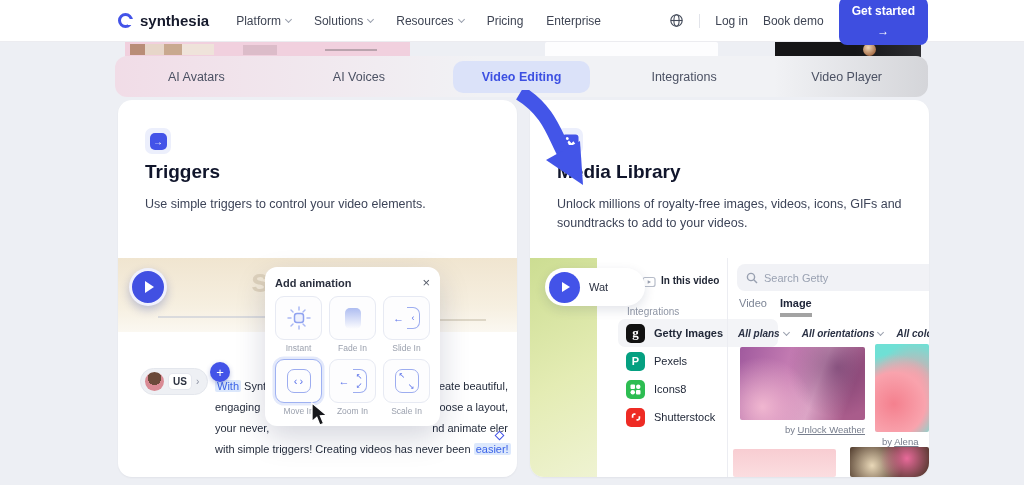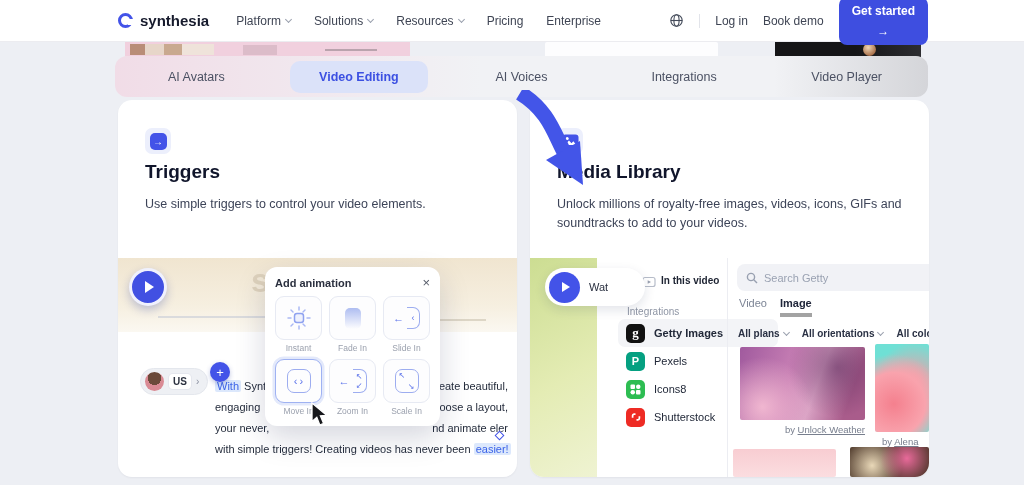--- a/index.html
+++ b/index.html
@@ -133,21 +133,21 @@
   .vdivider { position:absolute; left:197px; top:158px; bottom:0; width:1px; background:#ecedf2; z-index:3; }
   .search-box { position:absolute; left:207px; top:164px; width:200px; height:27px; background:#f1f2f6;
     border-radius:8px; display:flex; align-items:center; gap:6px; padding-left:9px; z-index:3; }
   .search-box input { border:none; outline:none; background:transparent; font-size:11px; color:#6a7180;
     font-family:"Liberation Sans", sans-serif; width:150px; }
   .search-box input::placeholder { color:#9aa2b2; }
   .vtabs { position:absolute; left:209px; top:197px; display:flex; gap:13px; font-size:11px; z-index:3; }
   .vtab { color:#7c8495; cursor:pointer; padding-bottom:4px; }
   .vtab.active { color:#20263a; font-weight:700; border-bottom:4px solid #a3a3a3; }
   .filters { position:absolute; left:208px; top:228px; display:flex; gap:13px; align-items:center;
-    font-size:10px; font-weight:700; color:#2a3144; white-space:nowrap; z-index:3; }
+    font-size:10px; font-weight:700; color:#2a3144; white-space:nowrap; z-index:3;font-style:italic; }
   .filter { display:flex; align-items:center; gap:4px; cursor:pointer; }
   .photo { position:absolute; border-radius:2px; z-index:3; cursor:pointer; }
   .p1 { left:210px; top:247px; width:125px; height:73px;
     background:
       radial-gradient(circle at 18% 82%, rgba(243,186,210,.95), transparent 42%),
       radial-gradient(circle at 78% 28%, rgba(84,38,88,.55), transparent 45%),
       linear-gradient(110deg,#a05a9e,#c77fb4 40%,#d9a2c4 60%,#a95c8b 85%); }
   .p2 { left:345px; top:244px; width:54px; height:88px;
     background:
       radial-gradient(circle at 35% 68%, #f4808e, #f9a3ad 45%, transparent 72%),
@@ -218,22 +218,22 @@
     <div class="thumb2"></div>
     <div class="mark"></div>
   </div>
   <div class="strip-white"></div>
   <div class="strip-dark">
     <div class="strip-avatar"></div>
   </div>
 
   <div class="tabbar">
     <div class="tab"><span>AI Avatars</span></div>
+    <div class="tab"><span>AI Voices</span></div>
     <div class="tab active"><span class="pill">Video Editing</span></div>
-    <div class="tab"><span>AI Voices</span></div>
     <div class="tab"><span>Integrations</span></div>
     <div class="tab"><span>Video Player</span></div>
   </div>
 
   <section class="card card-left">
     <div class="feature-icon">
       <span class="fi-inner">→</span>
     </div>
     <h2 class="card-title">Triggers</h2>
     <p class="card-desc">Use simple triggers to control your video elements.</p>

